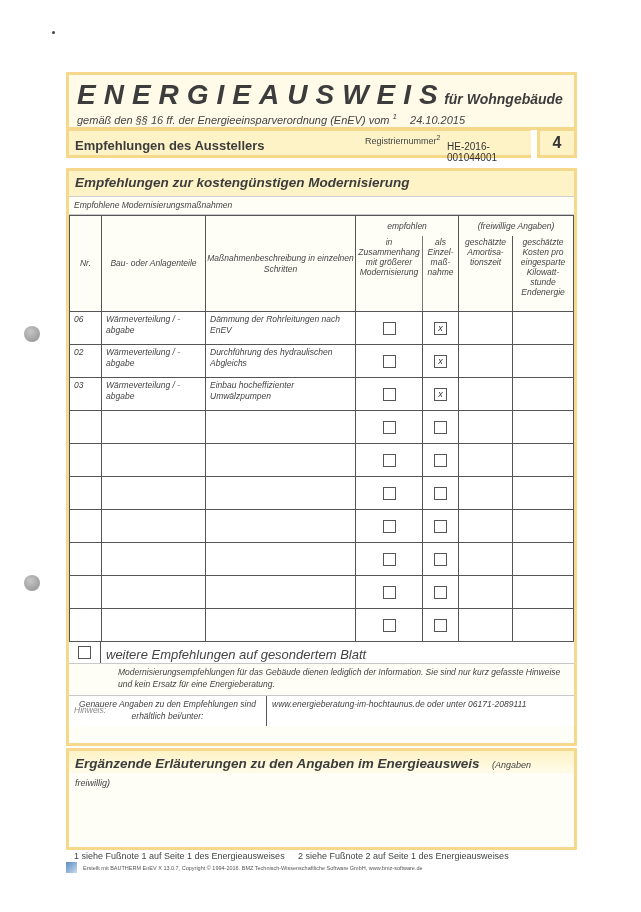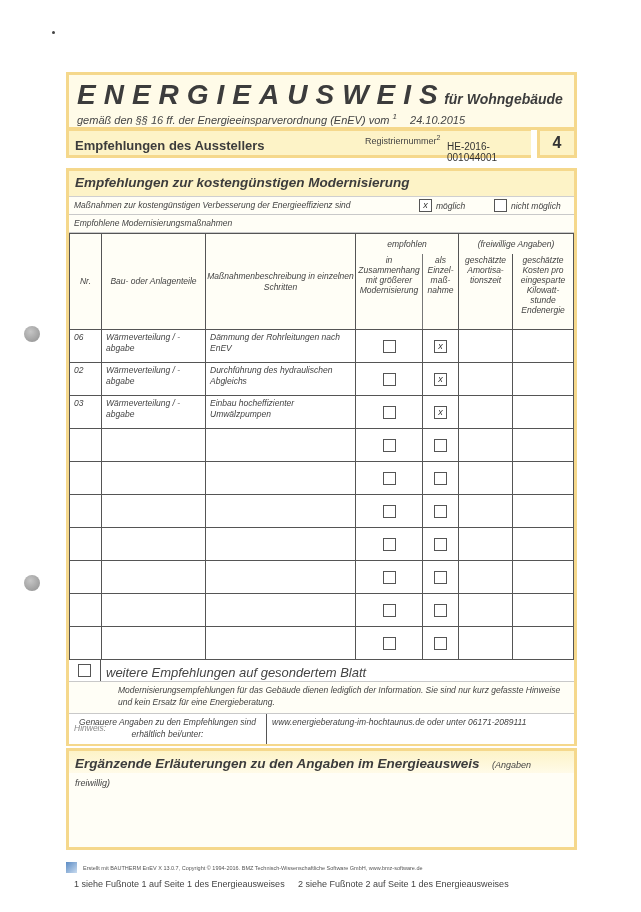--- a/index.html
+++ b/index.html
@@ -52,21 +52,21 @@
   .contact { display: flex; font-size: 8.5px; color: #444; height: 30px; background: #fff; text-align: center; }
   .contact .l { width: 198px; border-right: 1px solid #555; padding: 3px 5px; line-height: 1.4; }
   .contact .r { padding: 3px 5px; }
 
   
   #supp-box { top: 748px; height: 102px; background: #fffef6; }
   .supp-header { background: linear-gradient(#fdf3c7, #fffbe8); padding: 3px 6px; height: 22px; }
   .supp-title { font-size: 13.5px; font-weight: bold; color: #3c3c3c; }
   .supp-note { font-size: 9px; color: #444; margin-left: 8px; }
 
-  .footnotes { position: absolute; top: 851px; left: 74px; font-size: 9px; color: #444; margin-top: 28px; }
+  .footnotes { position: absolute; top: 851px; left: 74px; font-size: 9px; color: #444; }
   .footnotes .fn2 { position: absolute; left: 224px; white-space: nowrap; }
   .credits { position: absolute; top: 862px; left: 66px; font-size: 5.5px; color: #555; display: flex; align-items: center; }
   .logo { width: 11px; height: 11px; background: linear-gradient(135deg, #5b8bc4, #c9dbef); margin-right: 6px; display: inline-block; }
 </style>
 </head>
 <body>
 
 <div class="speck" style="left:52px;top:31px;"></div>
 <div class="hole" style="left:24px;top:326px;"></div>
 <div class="hole" style="left:24px;top:575px;"></div>
@@ -88,29 +88,20 @@
     <span class="section-title">Empfehlungen des Ausstellers</span>
     <span class="reg"><span>Registriernummer</span><sup>2</sup></span>
     <span class="regnum">HE-2016-001044001</span>
   </div>
   <div id="page-num-box">4</div>
 </div>
 
 <div class="box" id="main-box">
   <div class="main-header">Empfehlungen zur kostengünstigen Modernisierung</div>
 
-  <div class="line">
-    <span>Maßnahmen zur kostengünstigen Verbesserung der Energieeffizienz sind</span>
-    <span class="opt1">
-      <span class="cb">x</span><span class="opt-label">möglich</span>
-    </span>
-    <span class="opt2">
-      <span class="cb"></span><span class="opt-label">nicht möglich</span>
-    </span>
-  </div>
 
   <div class="line">Empfohlene Modernisierungsmaßnahmen</div>
 
   <table class="rec">
     <colgroup>
       <col style="width:32px">
         <col style="width:104px">
         <col style="width:150px">
         <col style="width:67px">
         <col style="width:36px">

